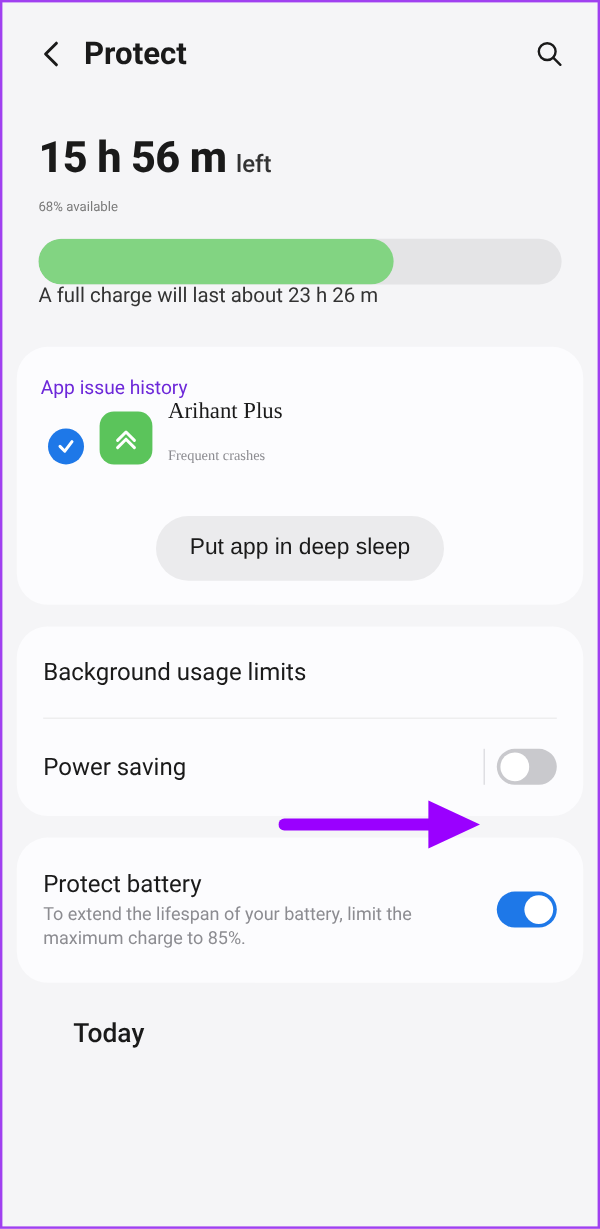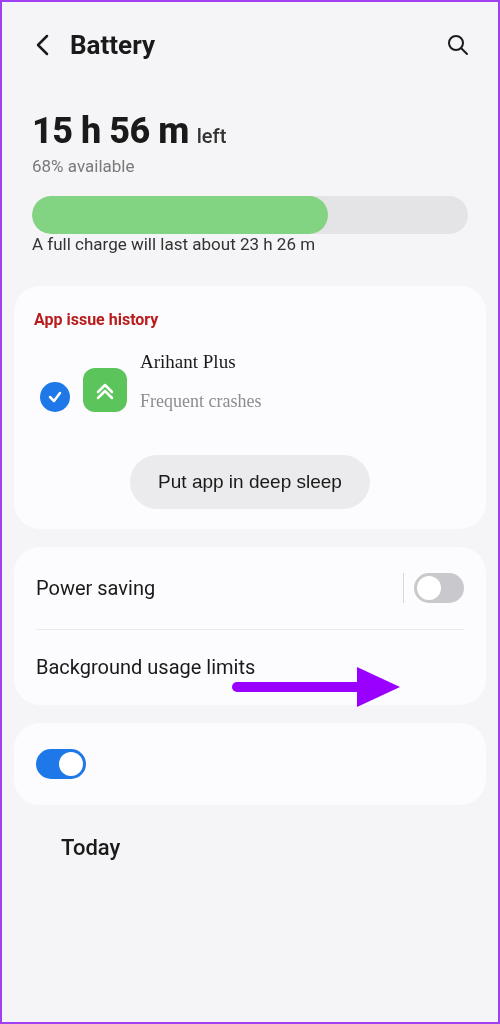--- a/index.html
+++ b/index.html
@@ -26,21 +26,21 @@
   }
   .back-btn { width: 24px; height: 24px; display:flex; align-items:center; justify-content:center; }
   .title { font-size: 26px; font-weight: 700; }
   .search-btn { width: 24px; height: 24px; display:flex; align-items:center; justify-content:center; }
   .hero {
     padding: 40px 30px 8px 30px;
   }
   .time-row { display:flex; align-items: baseline; gap: 8px; }
   .time-big { font-size: 36px; font-weight: 800; letter-spacing: -0.5px; }
   .time-small { font-size: 20px; font-weight: 500; color: #333; }
-  .percent { font-size: 17px; color: #7a7a7a; margin-top: 4px; }
+  .percent { font-size: 11px; color: #7a7a7a; margin-top: 14px; }
   .progress-wrap {
     width: 100%;
     height: 38px;
     background: #e4e4e6;
     border-radius: 19px;
     margin-top: 20px;
     overflow: hidden;
   }
   .progress-fill {
     height: 100%;
@@ -53,44 +53,43 @@
     color: #333;
   }
   .card {
     background: #fcfcfe;
     border-radius: 26px;
     margin: 24px 12px 0 12px;
     padding: 24px 20px;
   }
   .card-title {
     font-size: 16px;
-    color: #b91c1c;
-    font-weight: 700;
-    margin-bottom: 22px;
+    color: #6d28d9;
+    font-weight: 400;
   }
   .app-row {
     display: flex;
     align-items: flex-end;
     gap: 13px;
     padding-left: 6px;
     font-family: Liberation Serif, serif;
   }
   .check-circle {
     width: 30px; height: 30px; border-radius: 50%;
     background: #1e78e8;
     display:flex; align-items:center; justify-content:center;
   }
   .app-icon {
     width: 44px; height: 44px; border-radius: 12px;
     background: #5bc45b;
     display:flex; align-items:center; justify-content:center;
   }
   .app-info { display:flex; flex-direction:column; }
   .app-name { font-size: 19px; font-weight: 500; color:#1a1a1a; }
-  .app-sub { font-size: 18px; color:#8c8c91; margin-top:18px; }
+  .app-sub { font-size: 12px; color:#8c8c91; margin-top:18px; }
   .pill-btn {
     background: #ebebed;
     border-radius: 28px;
     padding: 16px 28px;
     font-size: 19px;
     font-weight: 400;
     color: #1a1a1a;
     margin: 43px auto -4px auto;
     width: fit-content;
     display:block;
@@ -147,21 +146,21 @@
 </head>
 <body>
 
 <div class="header">
   <div class="header-left">
     <div class="back-btn">
       <svg width="14" height="22" viewBox="0 0 14 22">
         <polyline points="12,2 3,11 12,20" fill="none" stroke="#1a1a1a" stroke-width="2.5" stroke-linecap="round" stroke-linejoin="round"></polyline>
       </svg>
     </div>
-    <div class="title">Battery</div>
+    <div class="title">Protect</div>
   </div>
   <div class="search-btn">
     <svg width="24" height="24" viewBox="0 0 24 24">
       <circle cx="10" cy="10" r="7" fill="none" stroke="#1a1a1a" stroke-width="2"></circle>
       <line x1="15" y1="15" x2="21" y2="21" stroke="#1a1a1a" stroke-width="2" stroke-linecap="round"></line>
     </svg>
   </div>
 </div>
 
 <div class="hero">
@@ -193,35 +192,39 @@
     <div class="app-info">
       <span class="app-name">Arihant Plus</span>
       <span class="app-sub">Frequent crashes</span>
     </div>
   </div>
   <button class="pill-btn">Put app in deep sleep</button>
 </div>
 
 <div class="list-card">
   <div class="list-row">
+    <div class="list-label">Background usage limits</div>
+  </div>
+  <div class="list-row">
     <div class="list-label">Power saving</div>
     <div class="row-right">
       <div class="vdiv"></div>
       <div class="toggle off">
           <div class="knob"></div>
         </div>
     </div>
   </div>
-  <div class="list-row">
-    <div class="list-label">Background usage limits</div>
-  </div>
 </div>
 
 <div class="list-card">
   <div class="list-row">
+    <div>
+      <div class="list-label">Protect battery</div>
+      <div class="list-sub">To extend the lifespan of your battery, limit the maximum charge to 85%.</div>
+    </div>
     <div class="toggle on">
         <div class="knob"></div>
       </div>
   </div>
 </div>
 
 <div class="today-section">
   <div class="today-label">Today</div>
 </div>
 

